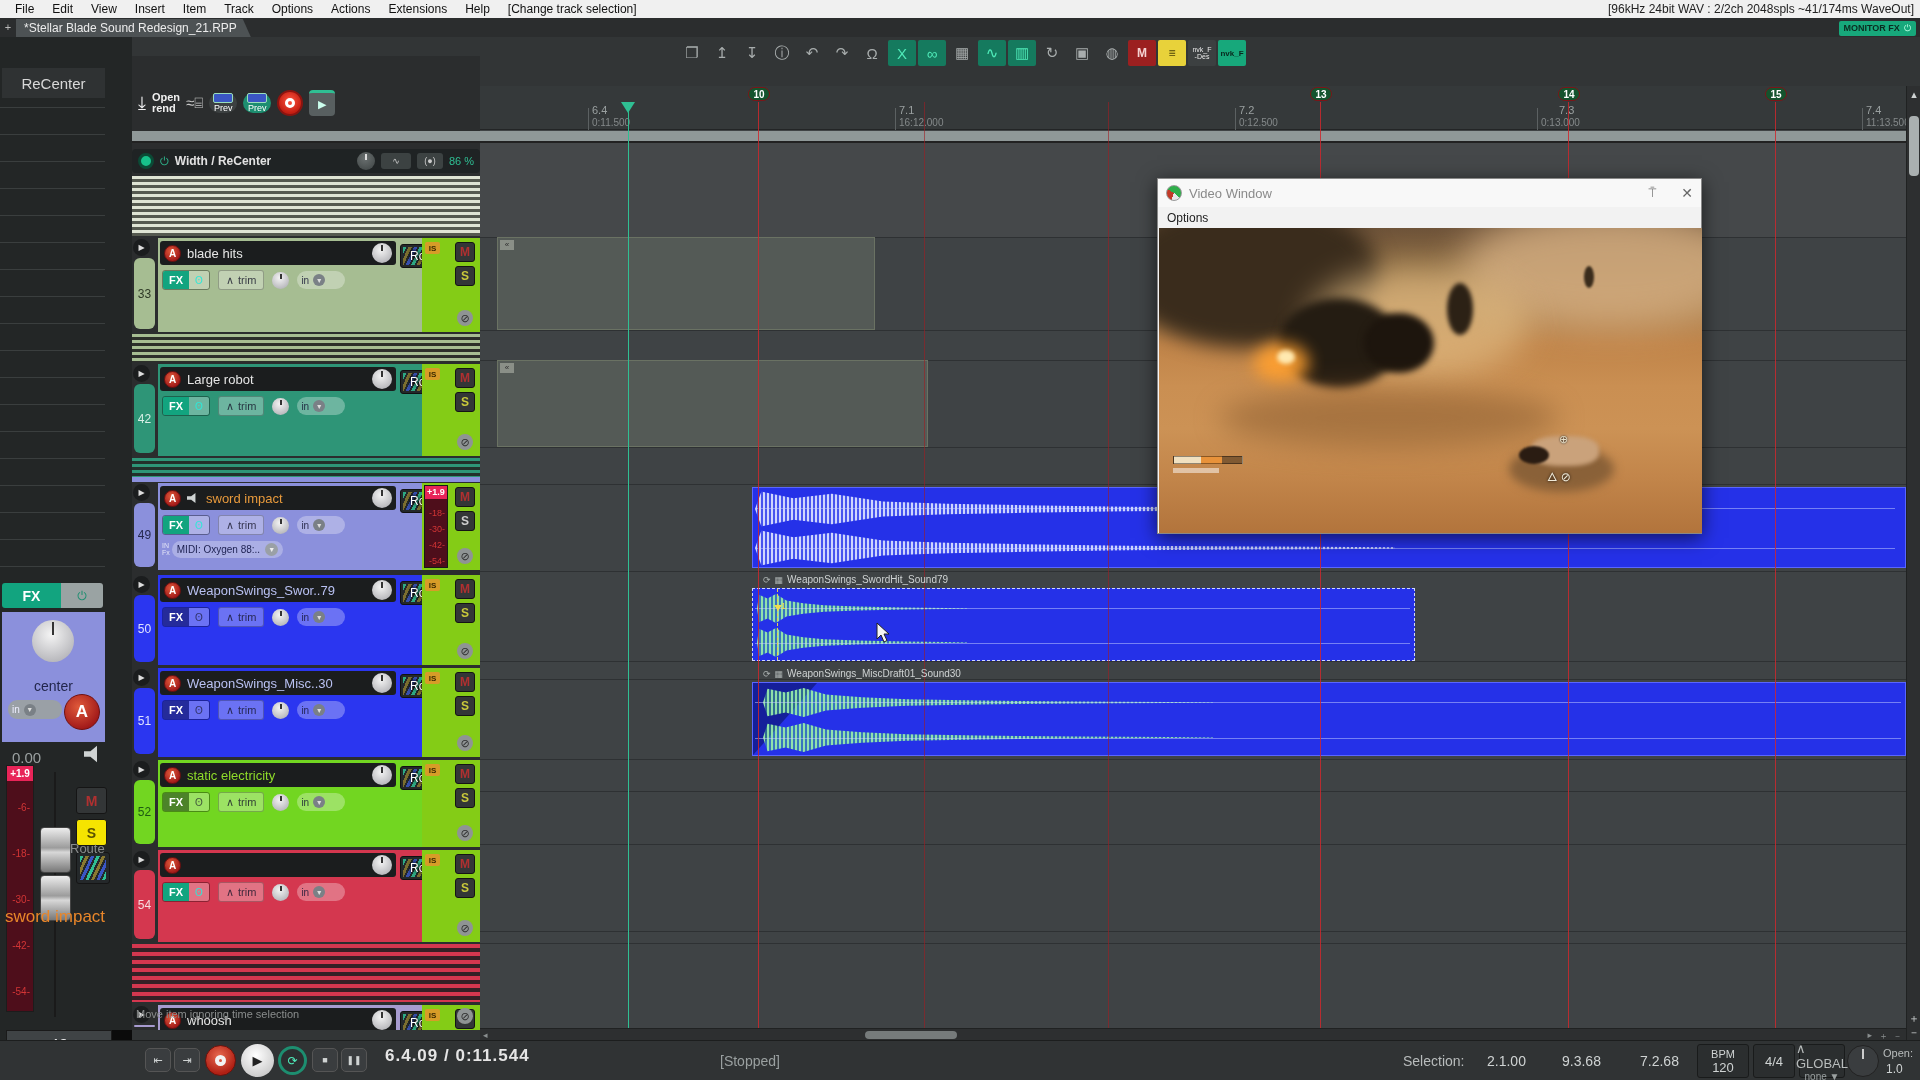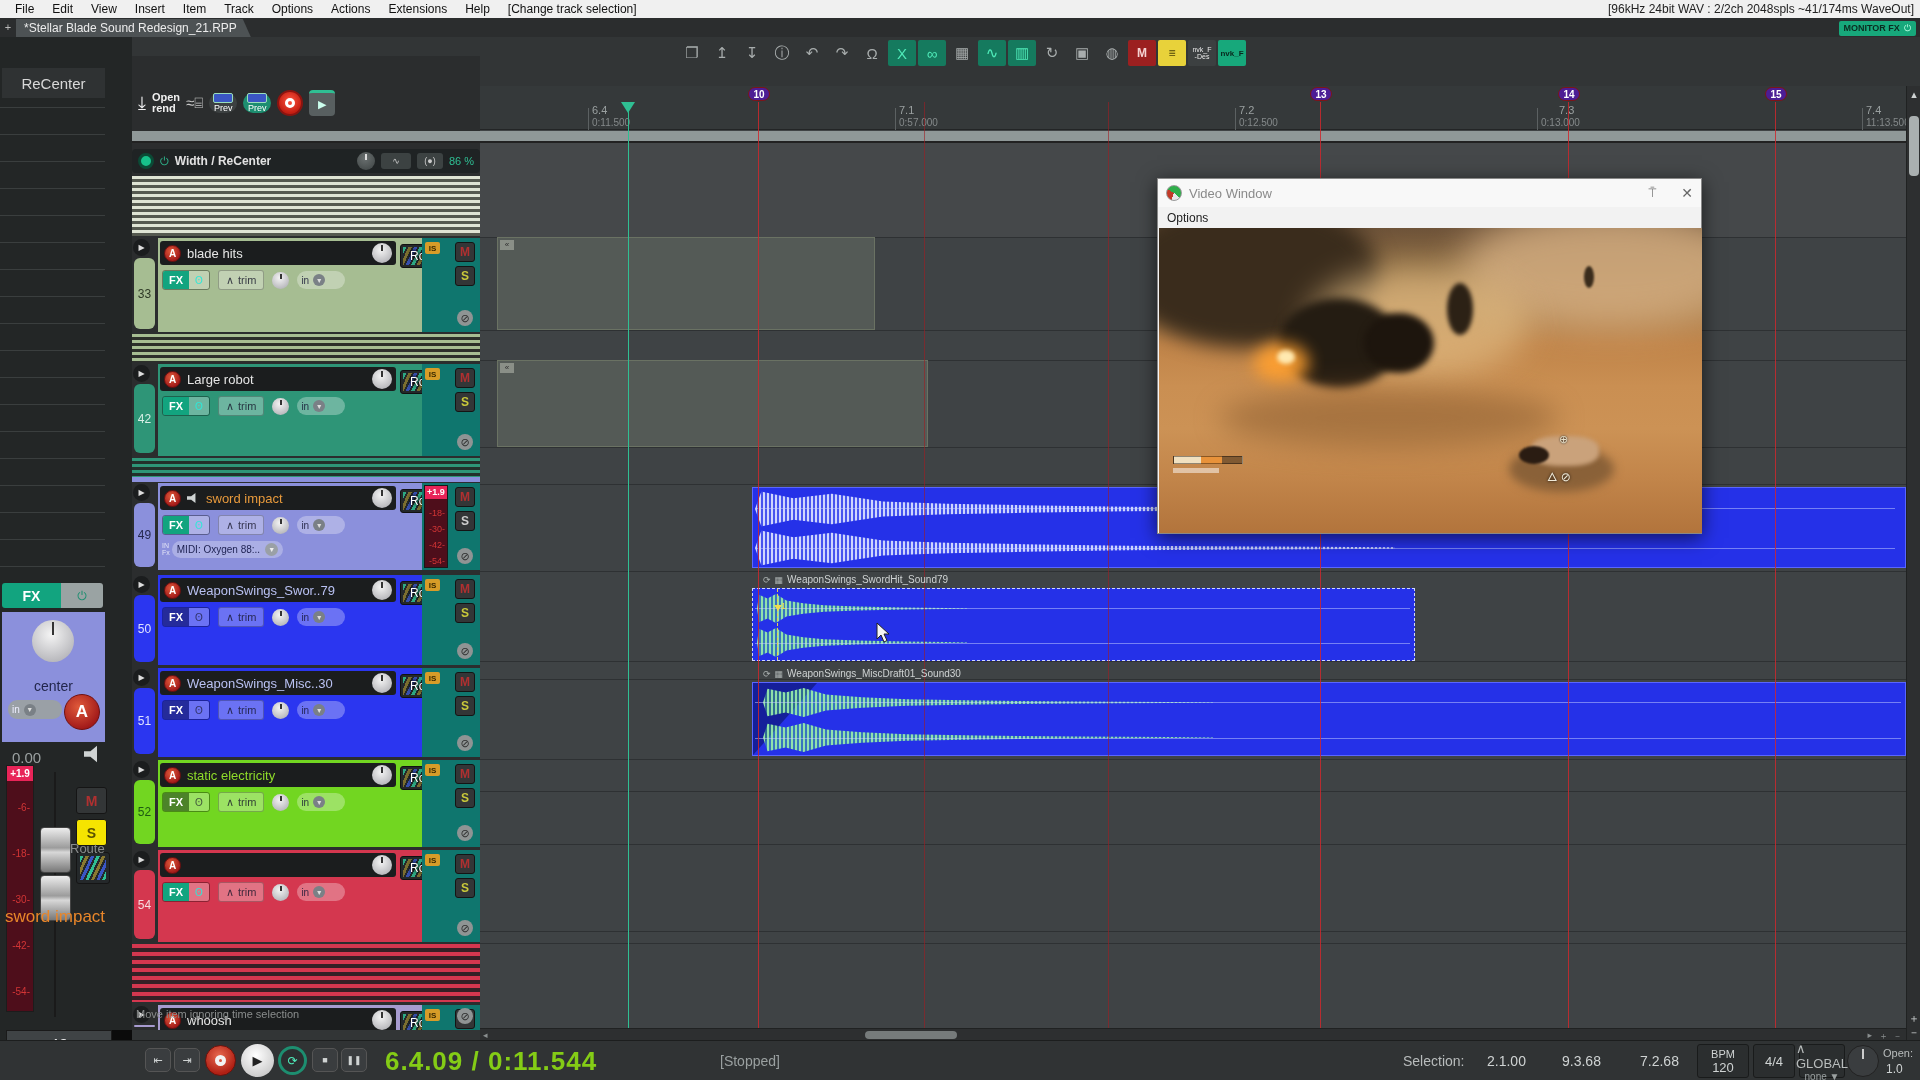--- a/index.html
+++ b/index.html
@@ -106,39 +106,39 @@
   .fx-pill { height:20px; display:flex; border-radius:3px; overflow:hidden; border:1px solid rgba(0,0,0,.35);}
   .fx-pill .f { width:26px; font-size:11px; font-weight:bold; color:#fff; display:flex; align-items:center; justify-content:center;}
   .fx-pill .p { width:20px; font-size:10px; display:flex; align-items:center; justify-content:center;}
   .trim-pill { height:20px; padding:0 7px; border-radius:3px; background:rgba(255,255,255,.3);
                border:1px solid rgba(0,0,0,.25); font-size:11px; display:flex; align-items:center; gap:4px; color:rgba(20,20,40,.8);}
   .sm-knob { width:17px; height:17px; }
   .midi-row { position:absolute; left:4px; top:57px; height:18px; display:flex; align-items:center; gap:2px;}
   .midi-tag { font-size:7px; line-height:7px; color:rgba(255,255,255,.75); white-space:pre;}
   .midi-pill { height:17px; background:rgba(255,255,255,.28); border-radius:9px; padding:0 5px; font-size:10px;
                color:#1c2050; display:flex; align-items:center; gap:5px;}
-  .right-strip { position:absolute; left:290px; top:0; width:58px; height:100%; background:#0f766e; }
+  .right-strip { position:absolute; left:290px; top:0; width:58px; height:100%; background:#84cc16; }
   .is-badge { position:absolute; left:3px; top:4px; width:15px; height:12px; background:#d79c28; color:#3a2a00;
               font-size:8px; font-weight:bold; display:flex; align-items:center; justify-content:center; border-radius:2px;}
   .ms-btn { position:absolute; right:5px; width:20px; height:20px; background:#333637; border:1px solid #141414; border-radius:3px;
             font-size:12px; font-weight:bold; display:flex; align-items:center; justify-content:center;}
   .phase-btn { position:absolute; right:7px; bottom:6px; width:16px; height:16px; border-radius:50%; background:#8f9494;
                color:#2c2c2c; font-size:11px; display:flex; align-items:center; justify-content:center;}
   .tk-meter { position:absolute; left:2px; top:2px; width:24px; bottom:2px; background:#4e0e1b; border:1px solid #181818;}
   .tk-meter .top { height:13px; background:#e82458; color:#fff; font-size:9px; font-weight:bold; text-align:center; line-height:13px;}
   .tk-meter .tick { position:absolute; right:2px; color:#d23535; font-size:9px;}
   #status-text { position:absolute; left:4px; top:952px; color:#8a8d8d; font-size:11px; z-index:6;}
 
   
   #arrange { left:480px; top:86px; width:1426px; height:954px; background:#3f4345; overflow:hidden; z-index:2;}
   #ruler { position:absolute; left:0; top:0; width:100%; height:44px; background:#35393a; border-bottom:1px solid #232526;}
   .rl-tick { position:absolute; top:22px; width:1px; height:22px; background:#5c6162;}
   .rl-beat { position:absolute; top:18px; font-size:11px; color:#9aa0a0;}
   .rl-time { position:absolute; top:31px; font-size:10px; color:#84898a;}
-  .marker-pill { position:absolute; top:1px; width:22px; height:14px; background:#4c1d95; border:1px solid #7c1418;
+  .marker-pill { position:absolute; top:1px; width:22px; height:14px; background:#14532d; border:1px solid #7c1418;
                  border-radius:7px; color:#fff; font-size:10px; font-weight:bold; text-align:center; line-height:13px; z-index:3;}
   .marker-line { position:absolute; top:16px; bottom:12px; width:1px; background:rgba(205,40,45,.85); z-index:2;}
   .marker-line.thin { background:rgba(160,30,35,.6); }
   #gray-band { position:absolute; left:0; top:45px; width:100%; height:12px; background:#8f9898; border-bottom:2px solid #222;}
   #upper-band { position:absolute; left:0; top:57px; width:100%; height:94px; background:#45484a;}
   .lane-sep { position:absolute; left:0; width:100%; height:1px; background:#2e3133;}
   .ghost-item { position:absolute; background:rgba(160,172,148,.22); border:1px solid #6a7263;}
   .ghost-tag { position:absolute; left:2px; top:2px; width:14px; height:10px; background:#8a8f87; color:#2e2e2e;
                font-size:8px; line-height:10px; text-align:center;}
   .audio-item { position:absolute; background:#2531e8; border:1px solid #5a66ff; }
@@ -183,21 +183,21 @@
             border-radius:5px; color:#cfd3d3; font-size:11px; display:flex; align-items:center; justify-content:center;}
   #tr-rec { position:absolute; left:205px; top:4px; width:31px; height:31px; border-radius:50%;
             background:radial-gradient(circle at 45% 35%, #e86a50, #b02014 70%); border:1px solid #6e120c;
             display:flex; align-items:center; justify-content:center;}
   #tr-rec i { width:11px; height:11px; border-radius:50%; border:4px solid #f3f3f3; display:block;}
   #tr-play { position:absolute; left:241px; top:3px; width:33px; height:33px; border-radius:50%;
              background:radial-gradient(circle at 45% 35%, #ffffff, #c9c9c9 80%); color:#222; font-size:13px;
              display:flex; align-items:center; justify-content:center;}
   #tr-loop { position:absolute; left:278px; top:5px; width:29px; height:29px; border-radius:50%; background:#2c2f30;
              border:3px solid #1d8e70; color:#4fe9b8; font-size:12px; display:flex; align-items:center; justify-content:center;}
-  #tr-time { position:absolute; left:300px; top:5px; color:#84cc16; font-size:26px; font-weight:bold; letter-spacing:1px;}
+  #tr-time { position:absolute; left:300px; top:5px; color:#e5e5e5; font-size:17px; font-weight:bold; letter-spacing:1px;}
   #tr-status { position:absolute; left:720px; top:12px; color:#9aa0a0; font-size:14px;}
   #tr-sel-label { position:absolute; left:1403px; top:12px; color:#b8bcbc; font-size:14px;}
   .tr-sel-val { position:absolute; top:12px; color:#cfd3d3; font-size:14px;}
   .tr-box { position:absolute; top:3px; height:34px; background:#2b2e2f; border:1px solid #191b1b; border-radius:3px;
             display:flex; flex-direction:column; align-items:center; justify-content:center; color:#cfd3d3;}
   #rate-knob { position:absolute; left:1847px; top:4px; width:32px; height:32px; border-radius:50%; background:#3a3d3f; border:1px solid #222;}
   #rate-knob .tk { position:absolute; left:50%; top:3px; width:2px; height:10px; background:#ccc; transform:translateX(-50%);}
   #rate-label { position:absolute; left:1883px; top:6px; color:#b8bcbc; font-size:11px;}
   #rate-val { position:absolute; left:1886px; top:21px; color:#cfd3d3; font-size:12px;}
 
@@ -731,21 +731,21 @@
           <div class="ctr-line" style="left: 2px; top: 19px; width: 1146px;"></div>
           <div class="ctr-line" style="left: 2px; top: 55px; width: 1146px;"></div>
         </div>
       </div>
     <div id="ruler">
         <div class="rl-tick" style="left: 108px;"></div>
         <div class="rl-beat" style="left: 112px;">6.4</div>
         <div class="rl-time" style="left: 112px;">0:11.500</div>
         <div class="rl-tick" style="left: 415px;"></div>
         <div class="rl-beat" style="left: 419px;">7.1</div>
-        <div class="rl-time" style="left: 419px;">0:57.000</div>
+        <div class="rl-time" style="left: 419px;">16:12.000</div>
         <div class="rl-tick" style="left: 755px;"></div>
         <div class="rl-beat" style="left: 759px;">7.2</div>
         <div class="rl-time" style="left: 759px;">0:12.500</div>
         <div class="rl-tick" style="left: 1057px;"></div>
         <div class="rl-beat" style="left: 1061px; margin-left: 18px;">7.3</div>
         <div class="rl-time" style="left: 1061px;">0:13.000</div>
         <div class="rl-tick" style="left: 1382px;"></div>
         <div class="rl-beat" style="left: 1386px;">7.4</div>
         <div class="rl-time" style="left: 1386px;">11:13.500</div>
         <div class="marker-pill" style="left: 268px;">10</div>

